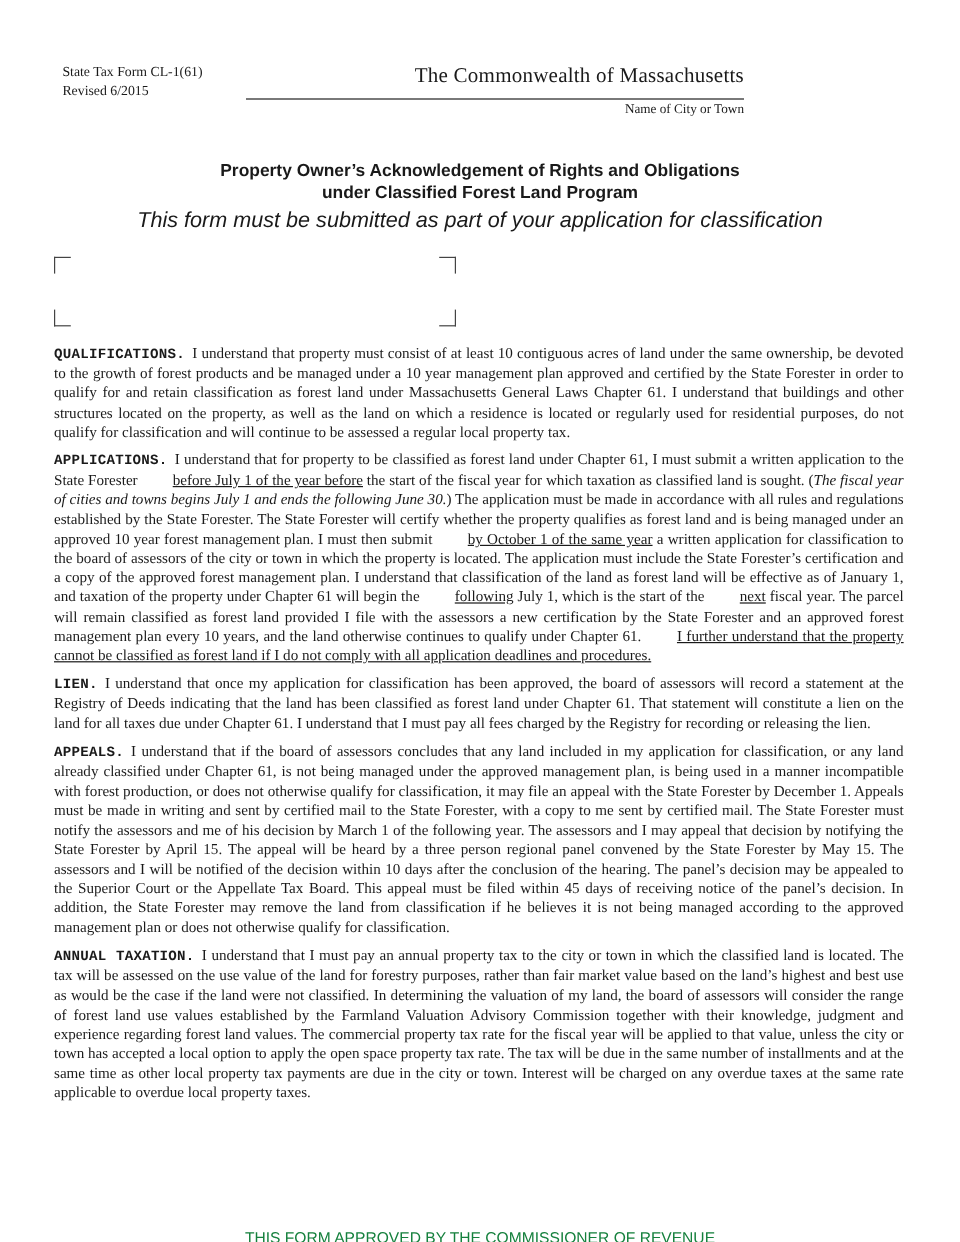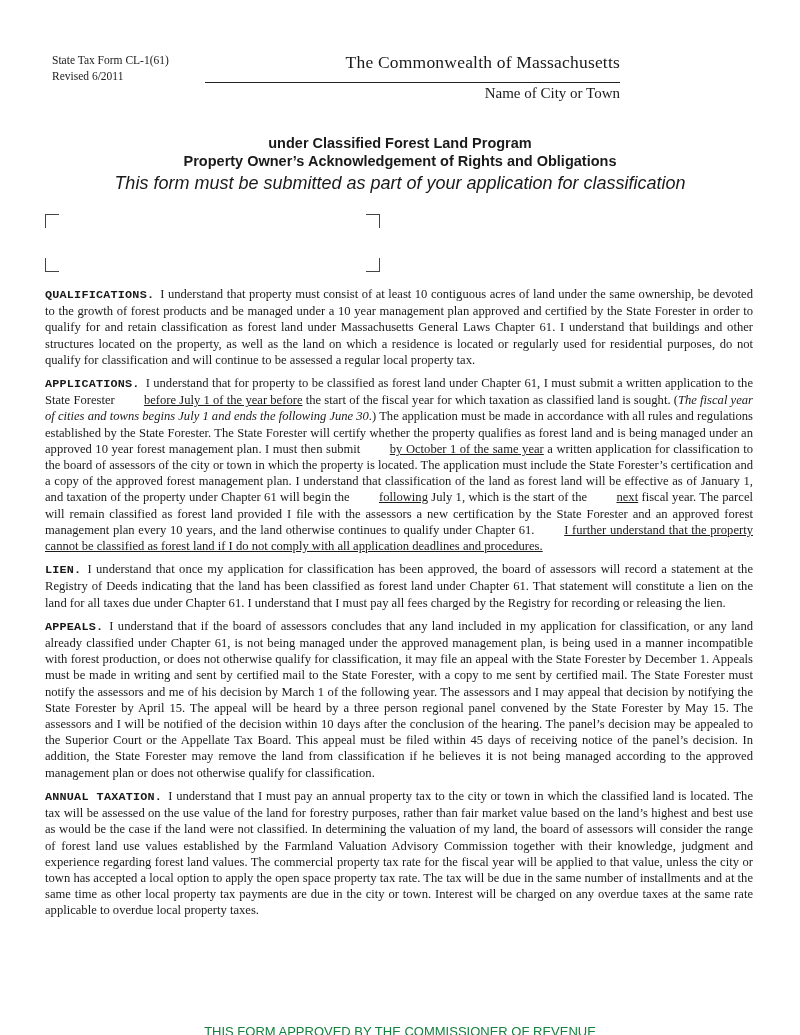--- a/index.html
+++ b/index.html
@@ -22,21 +22,21 @@
   }
   .header-center {
     position:absolute; left:205px; top:40px; width:415px;
     text-align:right;
   }
   .commonwealth { font-size:17.5px; letter-spacing:0.2px; }
   .header-line {
     margin-top:9px; height:0;
     border-bottom:1.5px solid #222222;
   }
-  .city-label { font-size:15px; margin-top:2px; }
+  .city-label { font-size:11px; margin-top:2px; }
 
   
   .title-block {
     text-align:center; margin-top:14px;
     font-family:"Liberation Sans", sans-serif;
   }
   .title-line { font-weight:bold; font-size:14.5px; line-height:18px; }
   .subtitle { font-style:italic; font-size:18px; margin-top:3px; }
 
   
@@ -79,32 +79,32 @@
   }
 </style>
 </head>
 <body>
 
 <div class="page">
 
   <div class="header">
     <div class="form-meta">
       <div>State Tax Form CL-1(61)</div>
-      <div>Revised 6/2011</div>
+      <div>Revised 6/2015</div>
     </div>
     <div class="header-center">
       <div class="commonwealth">The Commonwealth of Massachusetts</div>
       <div class="header-line"></div>
       <div class="city-label">Name of City or Town</div>
     </div>
   </div>
 
   <div class="title-block">
+    <div class="title-line">Property Owner’s Acknowledgement of Rights and Obligations</div>
     <div class="title-line">under Classified Forest Land Program</div>
-    <div class="title-line">Property Owner’s Acknowledgement of Rights and Obligations</div>
     <div class="subtitle">This form must be submitted as part of your application for classification</div>
   </div>
 
   <div class="address-box">
     <span class="corner tl"></span>
     <span class="corner tr"></span>
     <span class="corner bl"></span>
     <span class="corner br"></span>
   </div>
 

